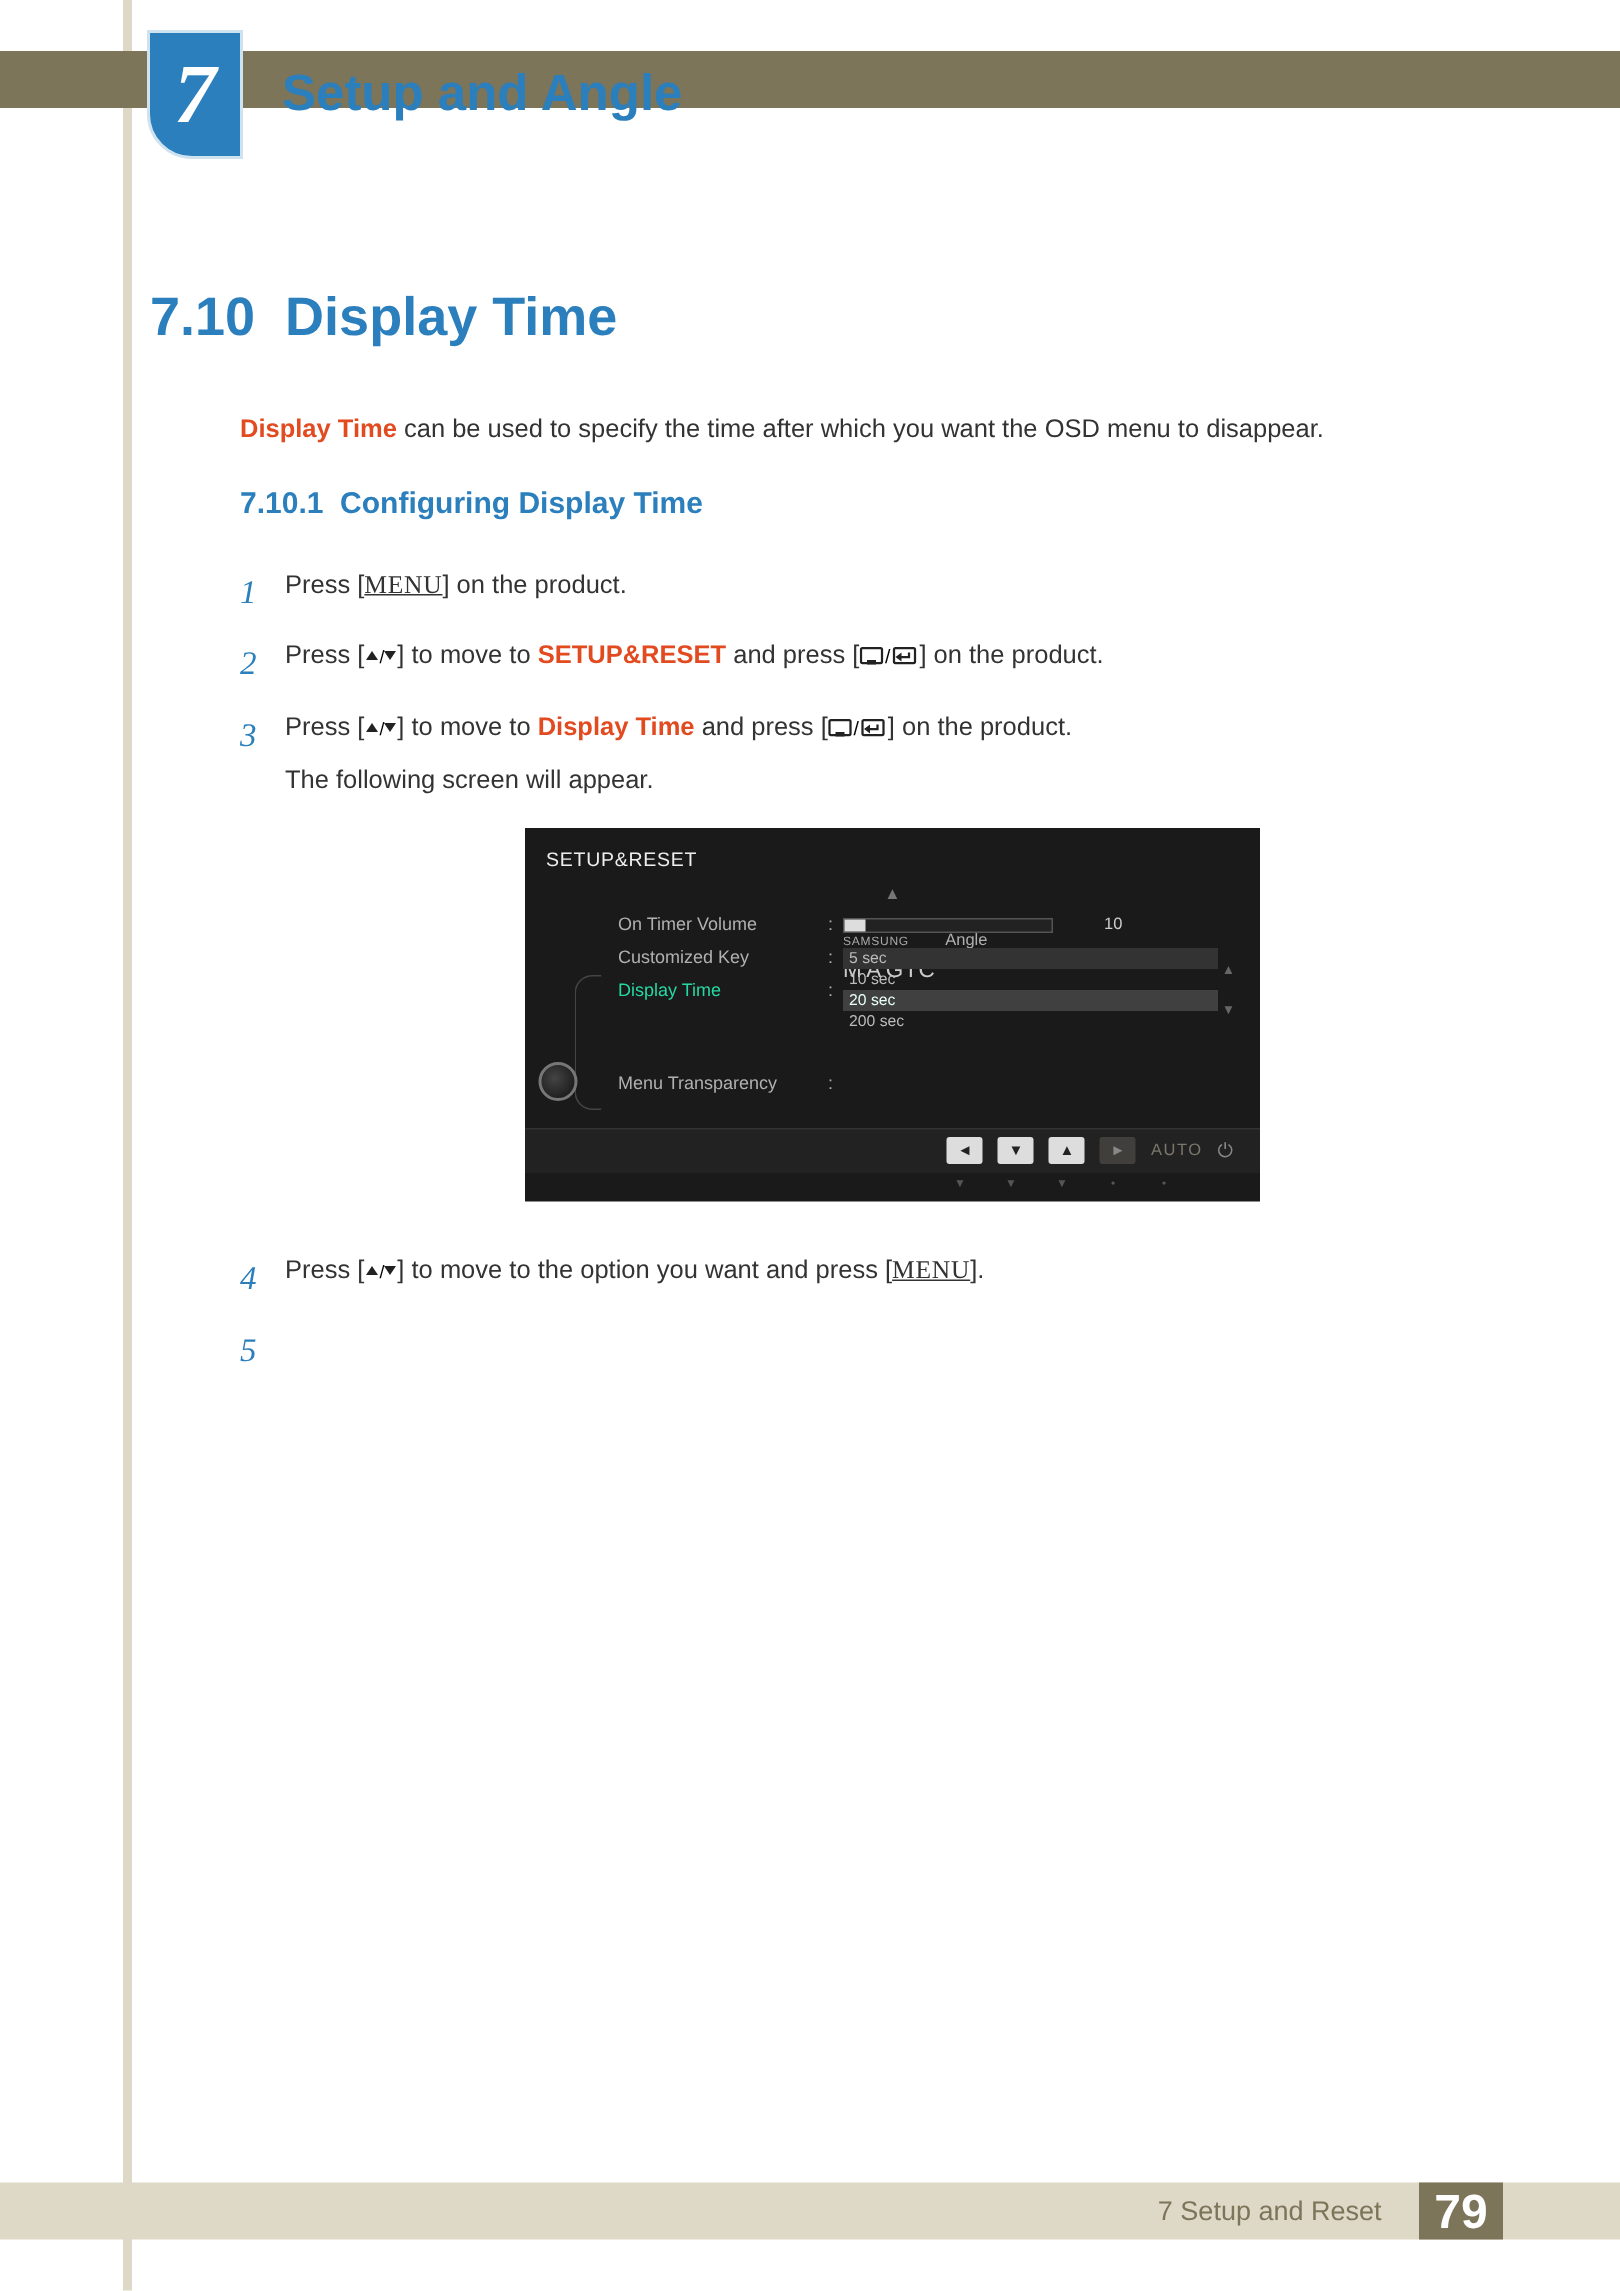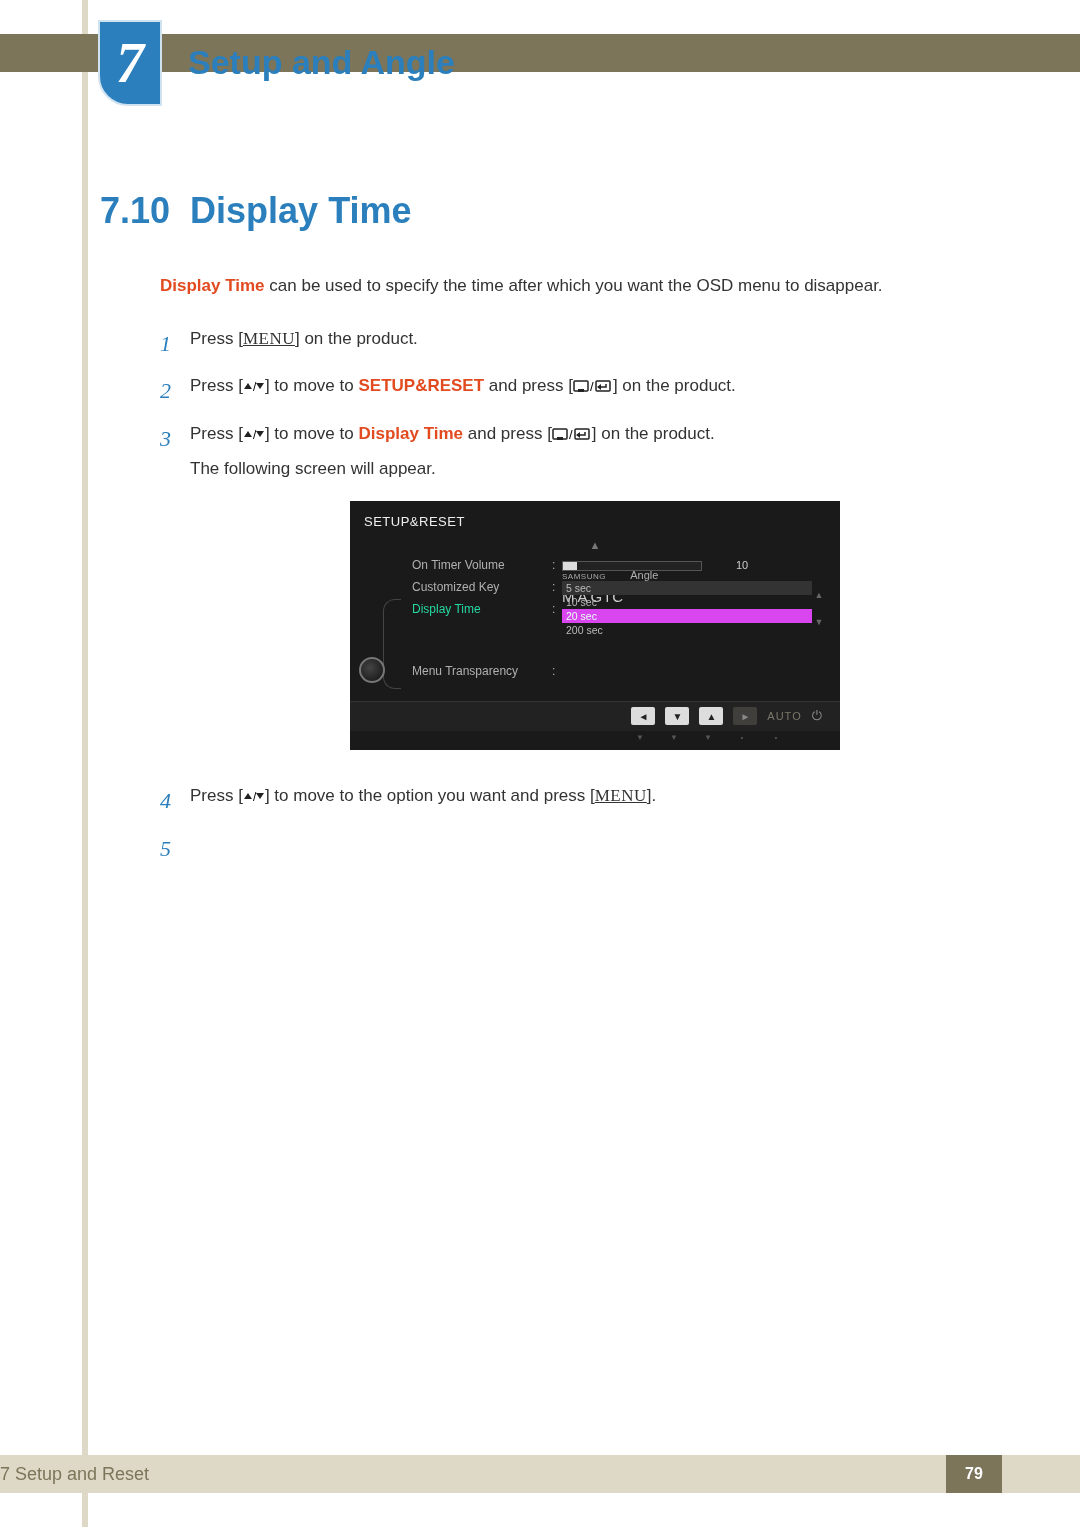--- a/index.html
+++ b/index.html
@@ -187,21 +187,21 @@
   .osd-slider-num { color:#ccc; margin-left: 28px;}
   .magic { display:flex; align-items:baseline; gap:4px;}
   .magic-sup { font-size:8px; color:#aaa; letter-spacing:0.5px;}
   .magic-main { font-size:15px; letter-spacing:3px; color:#ccc;}
   .osd-options { margin-top:-2px; }
   .osd-opt {
     height: 14px; line-height:14px; font-size:10.5px;
     padding-left:4px; color:#bbb;
   }
   .osd-opt.hover { background:#333;}
-  .osd-opt.sel { background:#d946ef; color:#e8fff6;}
+  .osd-opt.sel { background:#404040; color:#e8fff6;}
   .osd-arrowcol { width:14px; font-size:9px; color:#666; display:flex; flex-direction:column; justify-content:space-around; align-items:center;}
   .osd-nav {
     height: 30px;
     background: #222;
     border-top: 1px solid #333;
     display: flex;
     justify-content: flex-end;
     align-items: center;
     gap: 10px;
     padding-right: 18px;
@@ -217,39 +217,39 @@
   .osd-nav-pwr { color:#888; font-size:13px;}
   .osd-nav-sub { display:flex; justify-content:flex-end; gap:10px; padding-right:18px; padding-bottom:6px; font-size:8px; color:#555;}
   .osd-nav-sub span { width:24px; text-align:center;}
   .footer-bar {
     position:absolute;
     bottom:34px;
     left:0; right:0;
     height:38px;
     background:#ded8c6;
     display:flex;
-    justify-content:space-between;
+    justify-content:flex-end;
     align-items:center;
   }
   .footer-label {
     color:#7c755a;
     font-size:18px;
     margin-right: 0;
   }
   .footer-page {
     background:#7c755a;
     color:#fff;
     width:56px;
     height:38px;
     display:flex;
     align-items:center;
     justify-content:center;
-    font-size:16px;
+    font-size:32px;
     font-weight:bold;
-    margin-left:14px;
+    margin-left:25px;
     margin-right:78px;
   }
 </style>
 </head>
 <body>
 
 <div class="left-accent"></div>
 <div class="header-bar"></div>
 
 <div class="chapter-badge">
@@ -260,20 +260,23 @@
 <div class="content">
 
   <h2 class="section-title">
     <span class="section-num">7.10</span><span>Display Time</span>
   </h2>
 
   <p class="body-text">
     <span class="keyword">Display Time</span><span> can be used to specify the time after which you want the OSD menu to disappear.</span>
   </p>
 
+  <h3 class="sub-title">
+    <span>7.10.1</span>&nbsp;&nbsp;<span>Configuring Display Time</span>
+  </h3>
 
   <div class="steps">
 
     <div class="step-row">
       <div class="step-num">1</div>
       <div class="step-text">
         <span>Press [</span><span class="menu-word">MENU</span><span>] on the product.</span>
       </div>
     </div>
 

